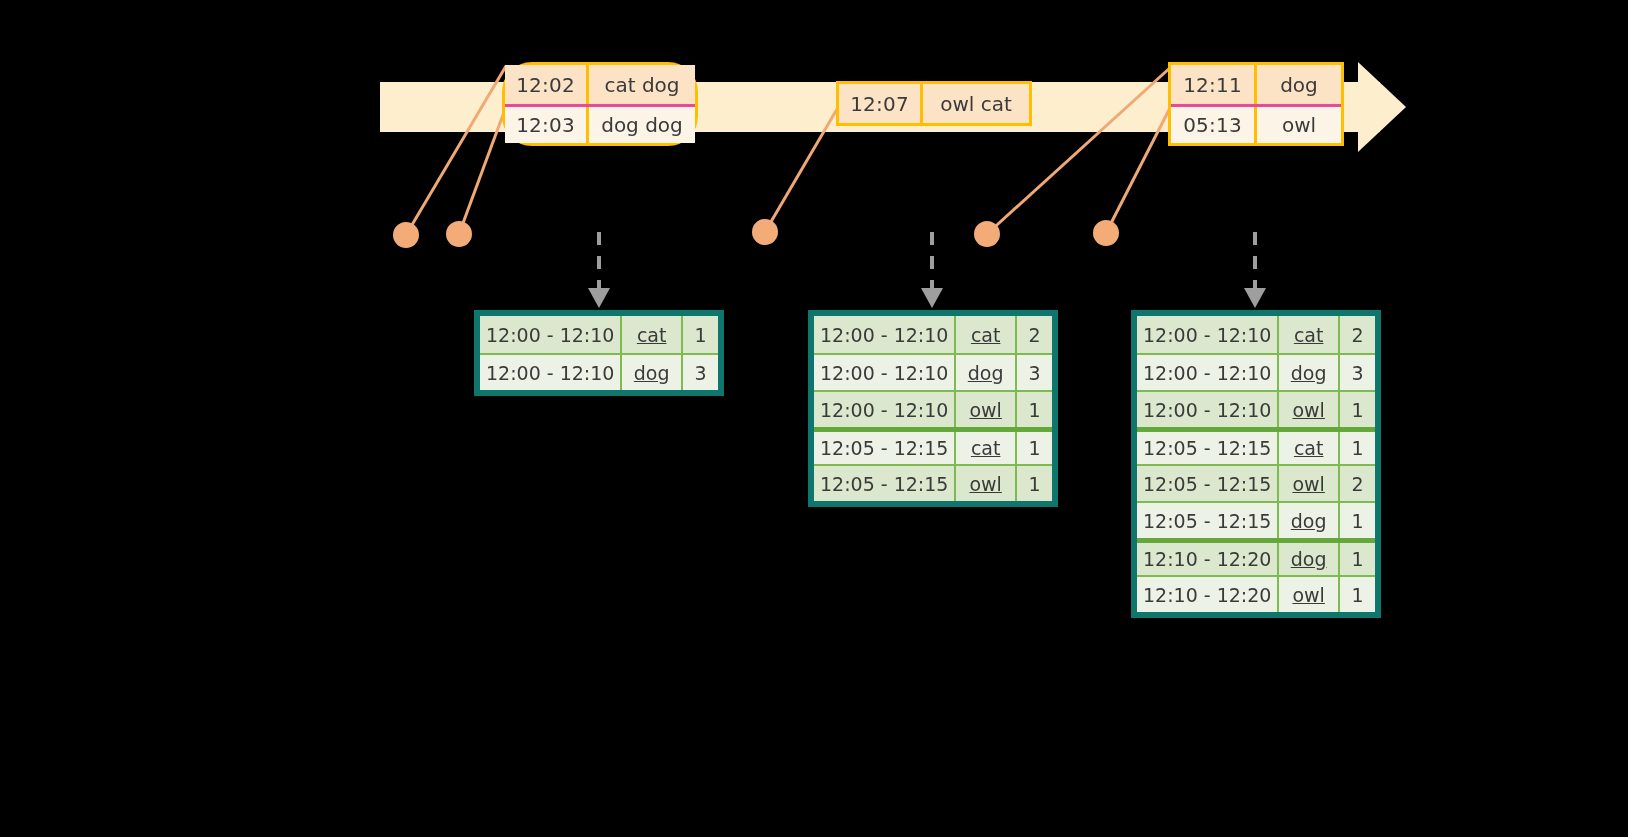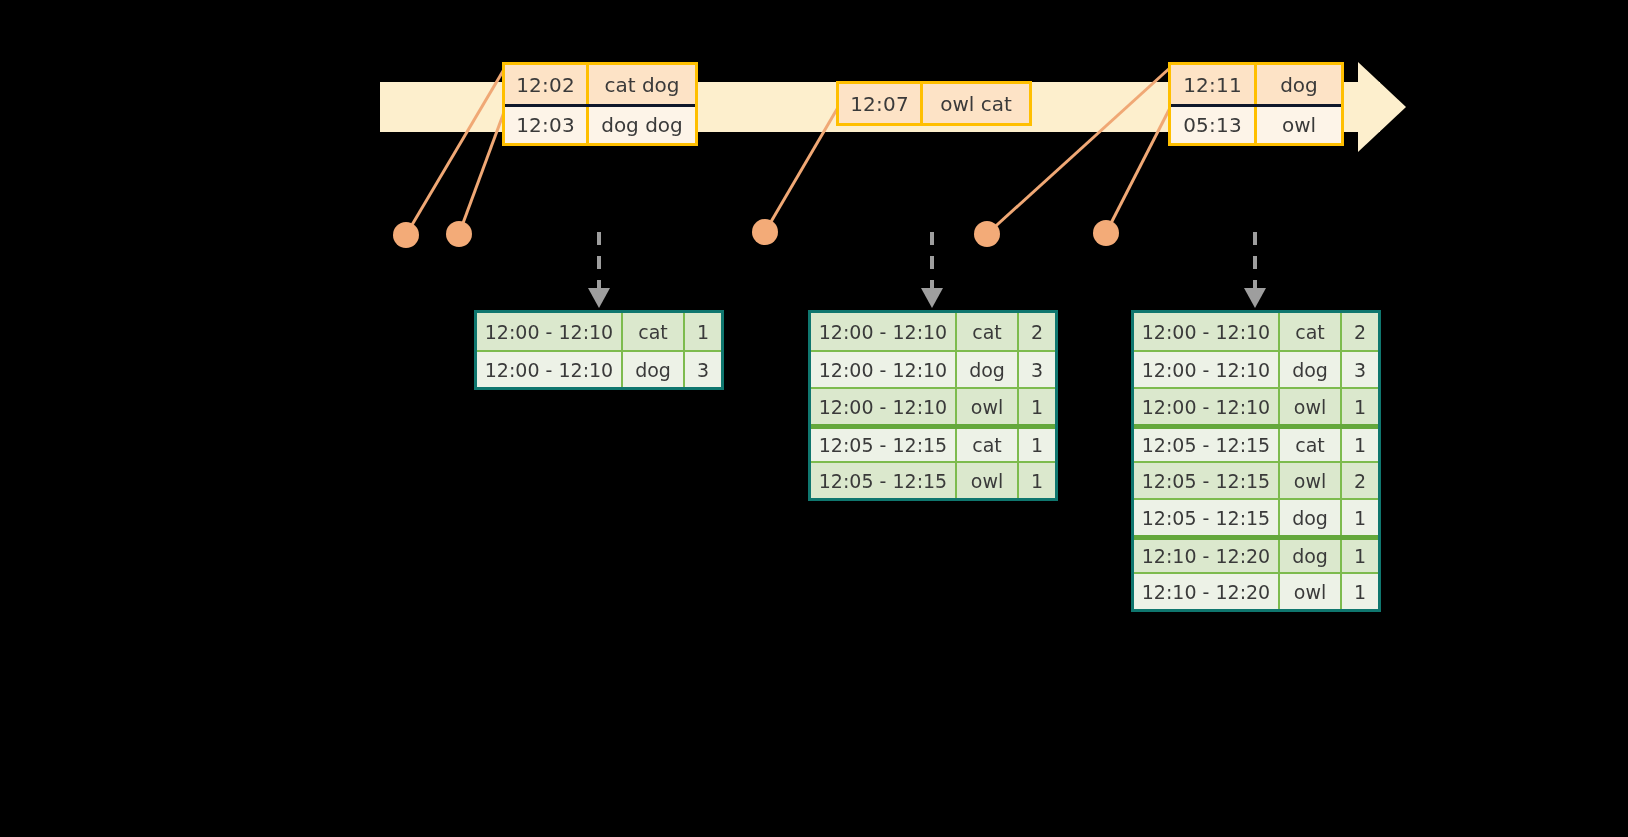--- a/index.html
+++ b/index.html
@@ -43,21 +43,21 @@
     position: absolute;
     border: 3px solid #ffbf00;
     box-sizing: border-box;
     background: #fdf3e3;
   }
   .event-row {
     display: flex;
     box-sizing: border-box;
     height: 39px;
   }
-  .event-row + .event-row { border-top: 3px solid #0f172a; }
+  .event-row + .event-row { border-top: 3px solid #ec4899; }
   .event-row.shade-a { background: #fde3c6; }
   .event-row.shade-b { background: #fdf4e8; }
 
   .event-time {
     box-sizing: border-box;
     border-right: 3px solid #ffbf00;
     display: flex;
     align-items: center;
     justify-content: center;
     font-size: 20px;
@@ -67,37 +67,37 @@
   .event-words {
     box-sizing: border-box;
     display: flex;
     align-items: center;
     justify-content: center;
     font-size: 20px;
     color: #3a3a3a;
     flex: 1 1 auto;
   }
 
-  #event-box-0 { left: 502px; top: 62px; width: 196px; }
+  #event-box-0 { left: 502px; top: 62px; width: 196px; border-radius: 30px; }
   #event-box-0 .event-time  { width: 84px; }
   #event-box-1 { left: 836px; top: 81px; width: 196px; }
   #event-box-1 .event-time  { width: 84px; }
   #event-box-2 { left: 1168px; top: 62px; width: 176px; }
   #event-box-2 .event-time  { width: 86px; }
 
   
   #connectors { position: absolute; left: 0; top: 0; width: 1628px; height: 837px; }
 
   
   .down-arrow { position: absolute; }
 
   
   .result-table {
     position: absolute;
-    border: 3px solid #0f766e;
+    border: 6px solid #0f766e;
     box-sizing: border-box;
     background: #5eead4;
   }
   .res-row {
     display: flex;
     height: 37px;
     box-sizing: border-box;
     border-top: 2px solid #7dbb4e;
   }
   .res-row:first-child { border-top: none; }
@@ -116,20 +116,21 @@
     white-space: nowrap;
   }
   .res-key {
     box-sizing: border-box;
     border-right: 2px solid #7dbb4e;
     display: flex;
     align-items: center;
     justify-content: center;
     font-size: 19px;
     color: #3a3a3a;
+    text-decoration: underline;
   }
   .res-count {
     box-sizing: border-box;
     display: flex;
     align-items: center;
     justify-content: center;
     font-size: 19px;
     color: #3a3a3a;
   }
 

